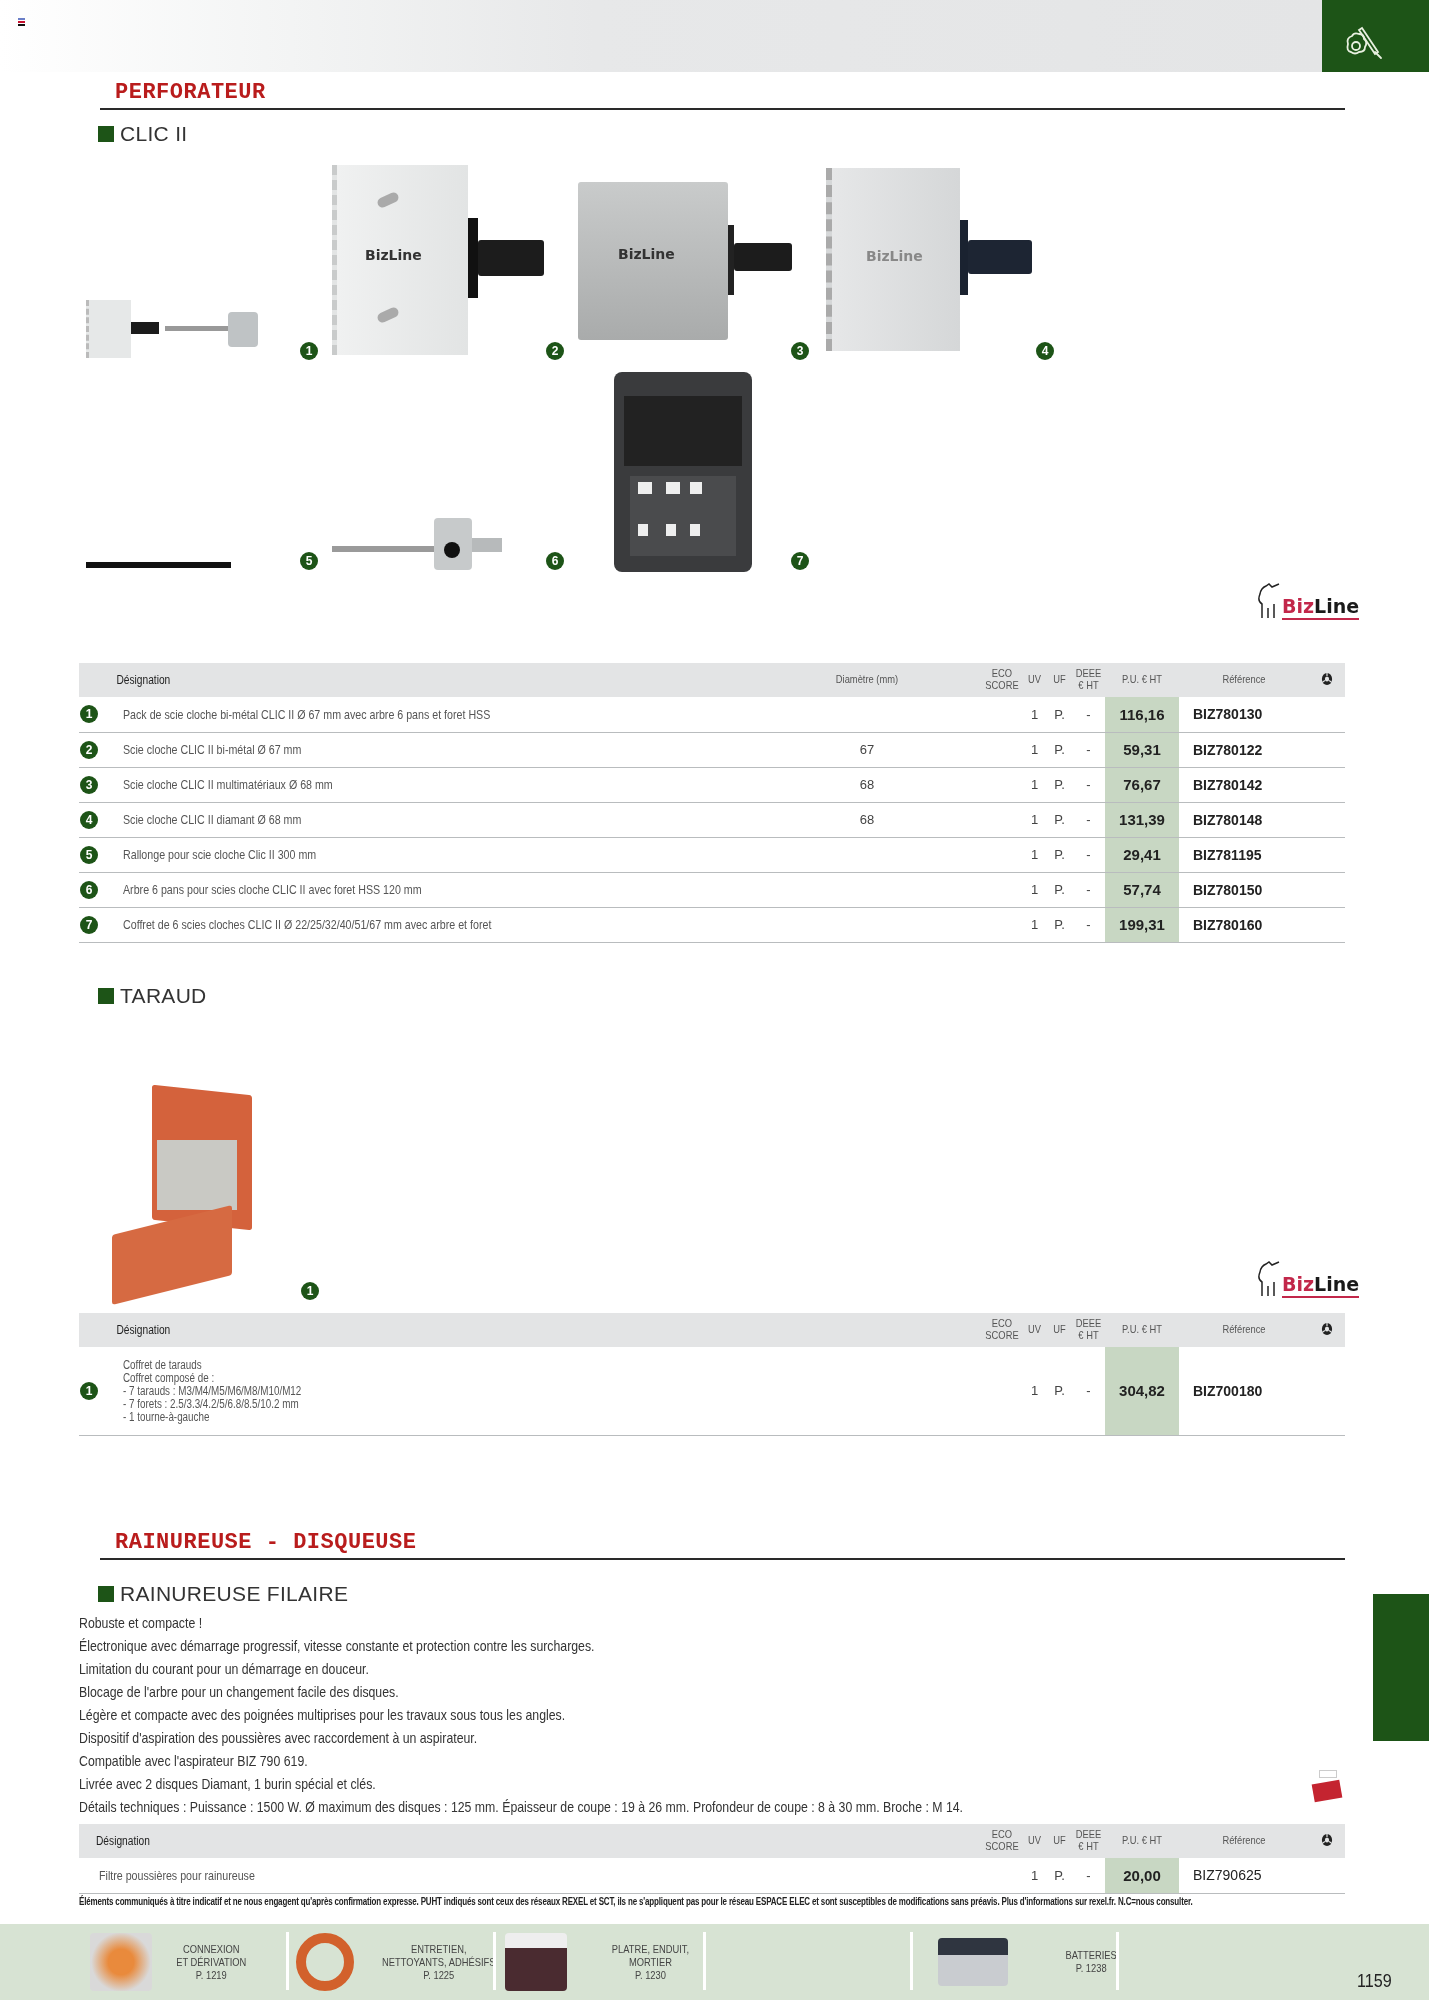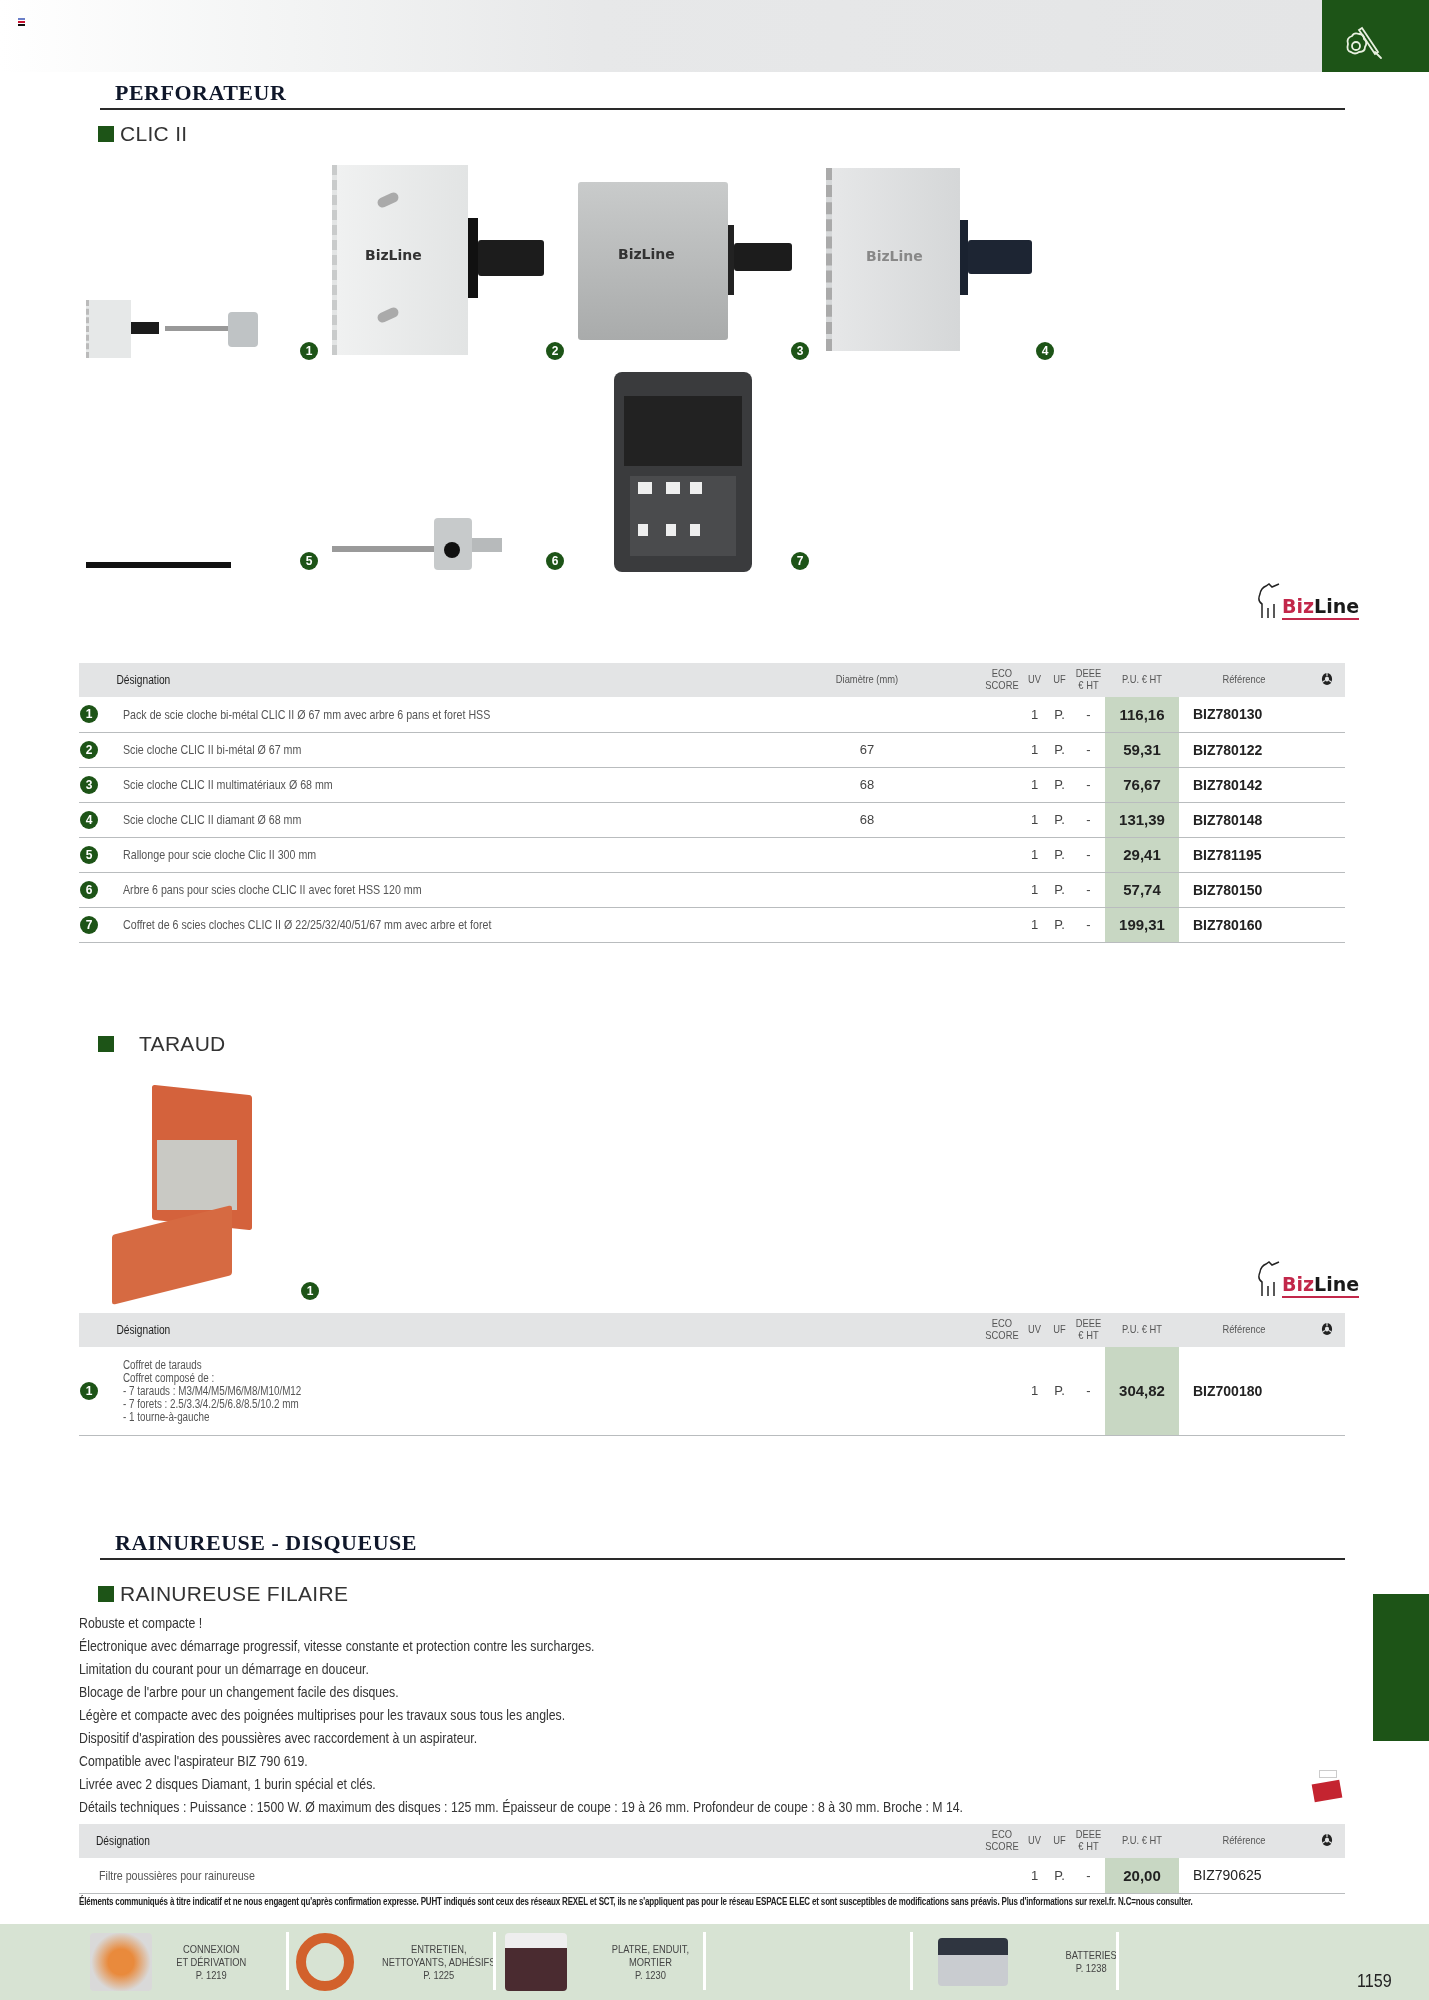--- a/index.html
+++ b/index.html
@@ -6,22 +6,22 @@
   html, body { width: 1429px; height: 2000px; background: #ffffff; overflow: hidden; }
   body { position: relative; font-family: "Liberation Sans", sans-serif; color: #3a3a3a; }
 
   .topbar { position: absolute; left: 0; top: 0; width: 1322px; height: 72px;
     background: linear-gradient(90deg, #ffffff 0%, #f3f4f4 22%, #e7e8e9 45%, #e4e5e6 100%); }
   .flag { position: absolute; left: 18px; top: 18px; width: 7px; height: 7px; }
   .flag i { display: block; height: 2px; margin-bottom: 1px; }
   .corner { position: absolute; left: 1322px; top: 0; width: 107px; height: 72px; background: #1d5417; }
   .corner svg { position: absolute; left: 20px; top: 22px; }
 
-  .h1 { position: absolute; left: 115px; font-family: Liberation Serif, serif; font-weight: bold;
-    font-size: 22px; color: #0f172a; letter-spacing: 0.5px; }
+  .h1 { position: absolute; left: 115px; font-family: Liberation Mono, monospace; font-weight: bold;
+    font-size: 22px; color: #b91c1c; letter-spacing: 0.5px; }
   .rule { position: absolute; left: 100px; width: 1245px; height: 2px; background: #2a2a2a; }
   .h2 { position: absolute; left: 90px; font-size: 21px; color: #333; font-family: "Liberation Sans", sans-serif;
     display: flex; align-items: center; letter-spacing: 0.3px; margin-left: 8px; }
   .h2 .sq { width: 16px; height: 16px; background: #1d5417; margin-right: 6px; display: inline-block; }
 
   .img-area { position: absolute; }
   .badge { position: absolute; width: 18px; height: 18px; border-radius: 50%; background: #1d5417;
     color: #fff; font-size: 12px; font-weight: bold; display: flex; align-items: center; justify-content: center;
     font-family: "Liberation Sans", sans-serif; }
 
@@ -260,21 +260,21 @@
       <td></td>
       <td>1</td>
       <td>P.</td>
       <td>-</td>
       <td class="price">199,31</td>
       <td class="ref" colspan="2">BIZ780160</td>
     </tr>
   </tbody>
 </table>
 
-<div class="h2" style="top:1032px;gap:19px;">
+<div class="h2" style="top:984px;">
   <span class="sq"></span>
   <span>TARAUD</span>
 </div>
 <div style="position:absolute;left:112px;top:1080px;width:160px;height:215px;">
   <div style="position:absolute;left:40px;top:10px;width:100px;height:135px;background:#d4623c;transform:skewY(6deg);border-radius:3px;"></div>
   <div style="position:absolute;left:45px;top:60px;width:80px;height:70px;background:#c9c9c4;"></div>
   <div style="position:absolute;left:0px;top:140px;width:120px;height:70px;background:#d66a42;transform:skewY(-14deg);border-radius:3px;"></div>
 </div>
 <div class="badge" style="left:301px;top:1282px;">1</div>
 <div class="bizline" style="left:1256px;top:1258px;">

